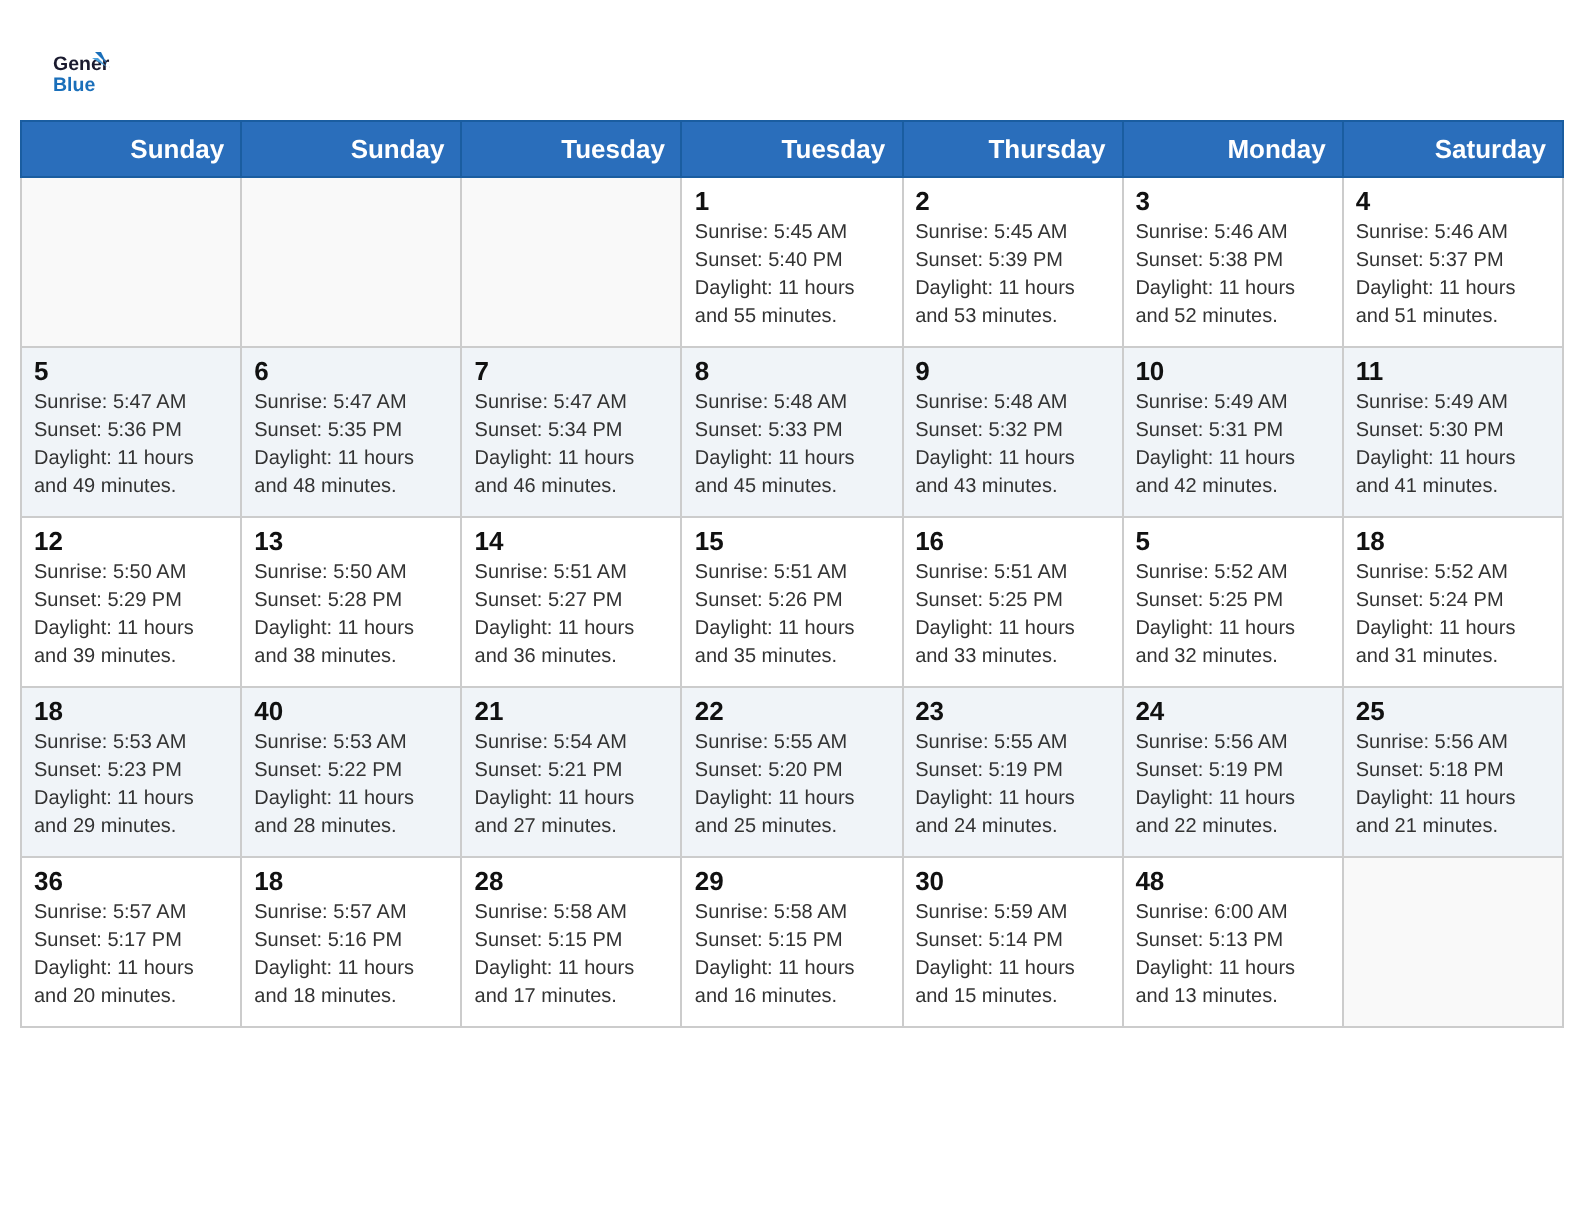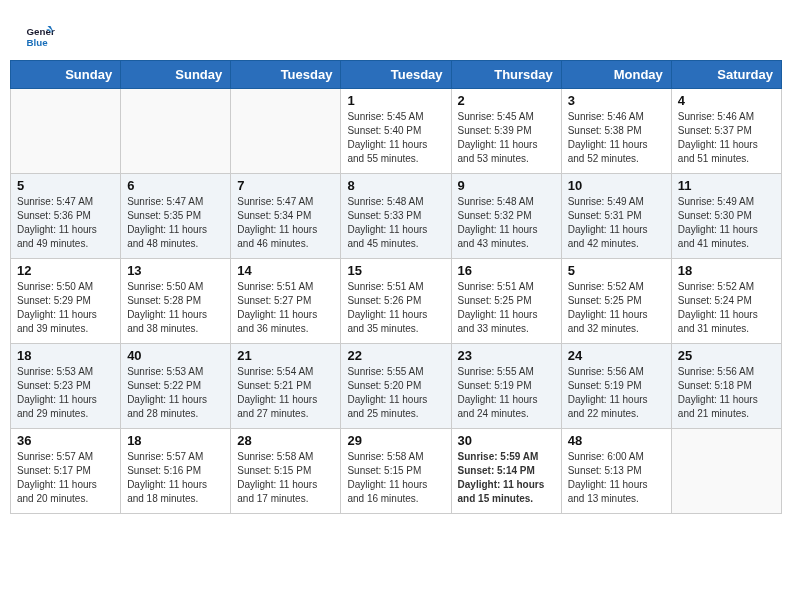--- a/index.html
+++ b/index.html
@@ -323,21 +323,21 @@
         </td>
         <td>
           <div class="day-number">29</div>
           <div class="day-info" style="white-space: pre-line;">Sunrise: 5:58 AM
 Sunset: 5:15 PM
 Daylight: 11 hours
 and 16 minutes.</div>
         </td>
         <td>
           <div class="day-number">30</div>
-          <div class="day-info" style="white-space: pre-line; font-weight: bold;">Sunrise: 5:59 AM
+          <div class="day-info" style="white-space: pre-line;">Sunrise: 5:59 AM
 Sunset: 5:14 PM
 Daylight: 11 hours
 and 15 minutes.</div>
         </td>
         <td>
           <div class="day-number">48</div>
           <div class="day-info" style="white-space: pre-line;">Sunrise: 6:00 AM
 Sunset: 5:13 PM
 Daylight: 11 hours
 and 13 minutes.</div>

